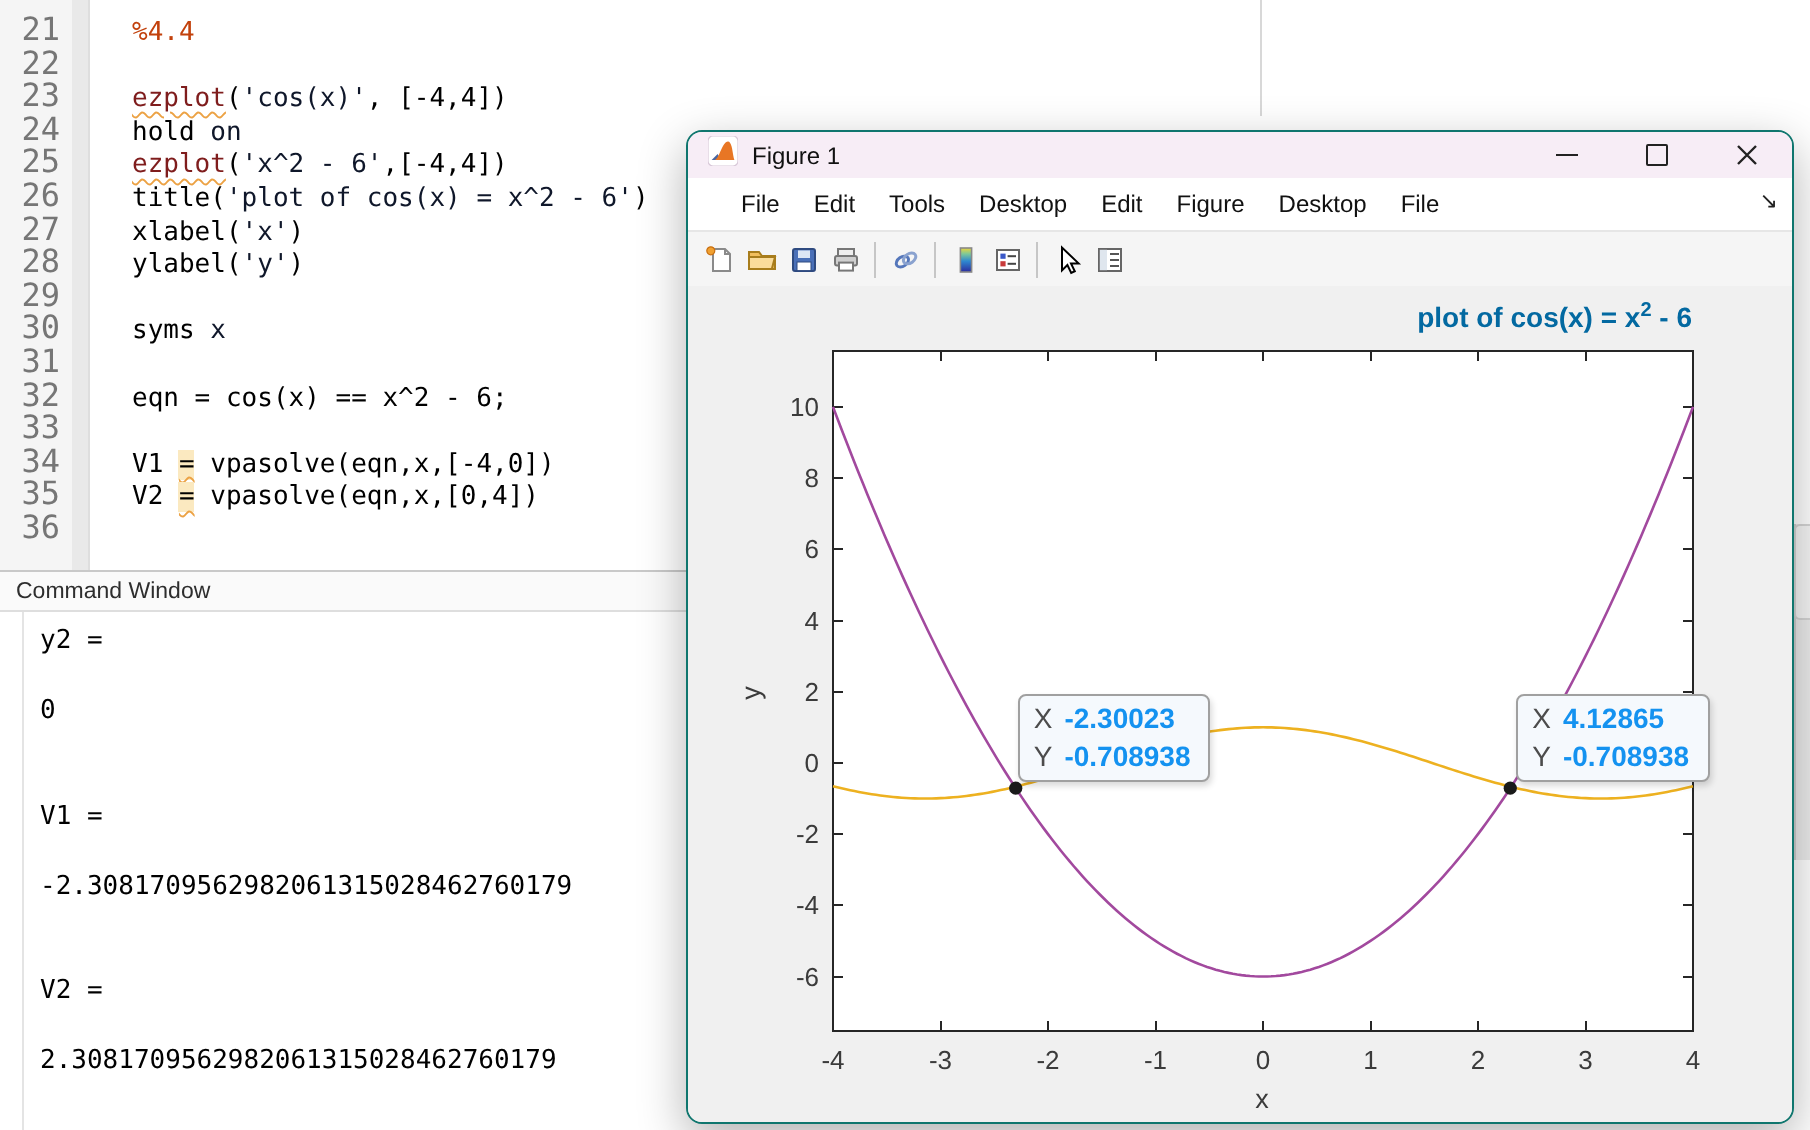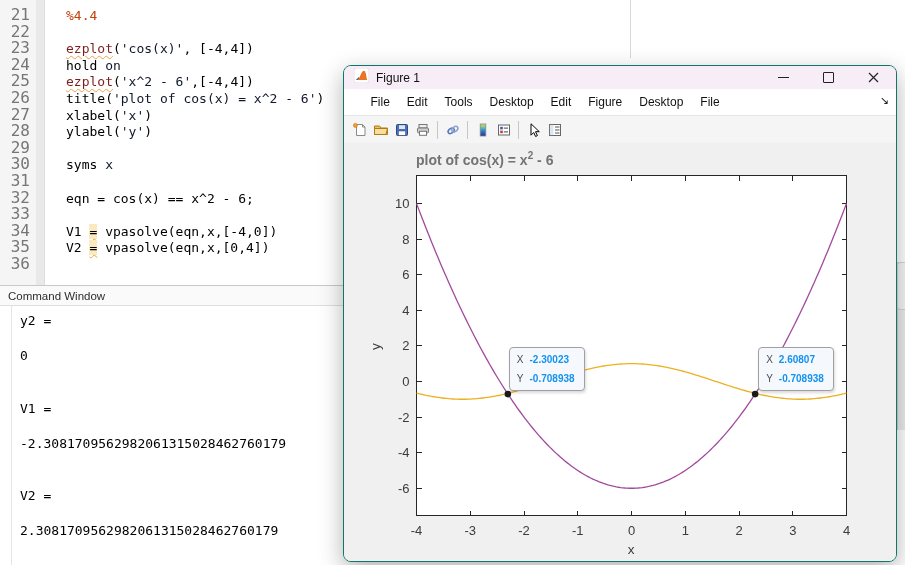--- a/index.html
+++ b/index.html
@@ -51,27 +51,27 @@
   .menu-item{font-size:12px;color:#111;padding:0 8.5px;}
   .dock-arrow{position:absolute;right:7px;top:5px;font-size:11px;color:#222;font-family:"DejaVu Sans",sans-serif;}
   .toolbar{height:28px;background:#f5f5f5;border-bottom:1px solid #d4d4d4;display:flex;align-items:center;
            padding-left:5px;}
   .tb-btn{width:21px;height:22px;display:flex;align-items:center;justify-content:center;}
   .tb-sep{width:1px;height:18px;background:#c6c6c6;margin:0 4px;}
 
   
   .canvas{position:absolute;left:0;top:77px;width:552px;height:418px;background:#f0f0f0;}
   #plot-svg{position:absolute;left:0;top:0;}
-  .plot-title{position:absolute;left:72px;top:7px;width:430px;text-align:left;font-size:14px;
-              font-weight:bold;color:#737373;}
+  .plot-title{position:absolute;left:72px;top:7px;width:430px;text-align:right;font-size:14px;
+              font-weight:bold;color:#0369a1;}
   .plot-title sup{font-size:10px;}
   .xlabel{position:absolute;left:72px;top:399px;width:430px;text-align:center;font-size:13.5px;color:#3b3b3b;}
   .ylabel{position:absolute;left:28px;top:196px;font-size:13.5px;color:#3b3b3b;transform:rotate(-90deg);}
   .datatip{position:absolute;background:#f5f9fd;border:1px solid #a0a0a0;border-radius:4px;
-           padding:2px 9px 2px 7px;font-size:10px;line-height:19px;white-space:nowrap;
+           padding:2px 9px 2px 7px;font-size:14px;line-height:19px;white-space:nowrap;
            box-shadow:1px 2px 3px rgba(0,0,0,.15);}
   .datatip .lab{color:#4c4c4c;margin-right:6px;}
   .datatip .val{color:#1492f0;font-weight:bold;}
 </style>
 </head>
 <body>
 
 <div class="page">
 
   <div class="editor">
@@ -280,20 +280,20 @@
         </svg>
       <div class="plot-title"><span>plot of cos(x) = x</span><sup>2</sup><span> - 6</span></div>
       <div class="xlabel">x</div>
       <div class="ylabel">y</div>
       <div id="datatips">
           <div class="datatip" style="left: 164.863px; top: 204.078px;">
             <div><span class="lab">X</span><span class="val">-2.30023</span></div>
             <div><span class="lab">Y</span><span class="val">-0.708938</span></div>
           </div>
           <div class="datatip" style="left: 414.137px; top: 204.078px;">
-            <div><span class="lab">X</span><span class="val">2.60807</span></div>
+            <div><span class="lab">X</span><span class="val">4.12865</span></div>
             <div><span class="lab">Y</span><span class="val">-0.708938</span></div>
           </div>
         </div>
     </div>
   </div>
 
 </div>
 
 </body></html>

